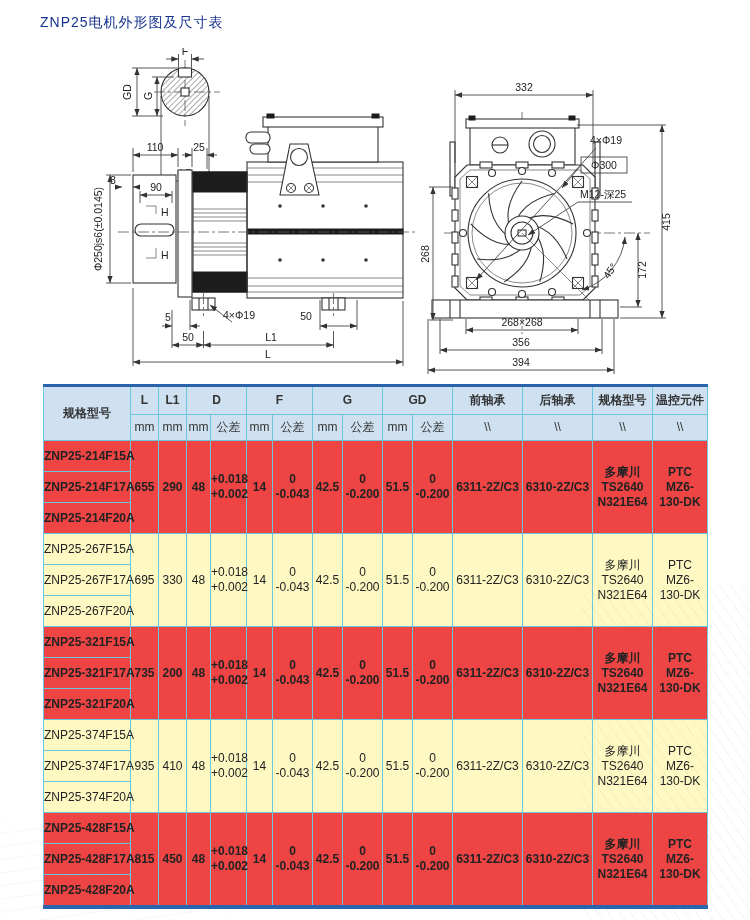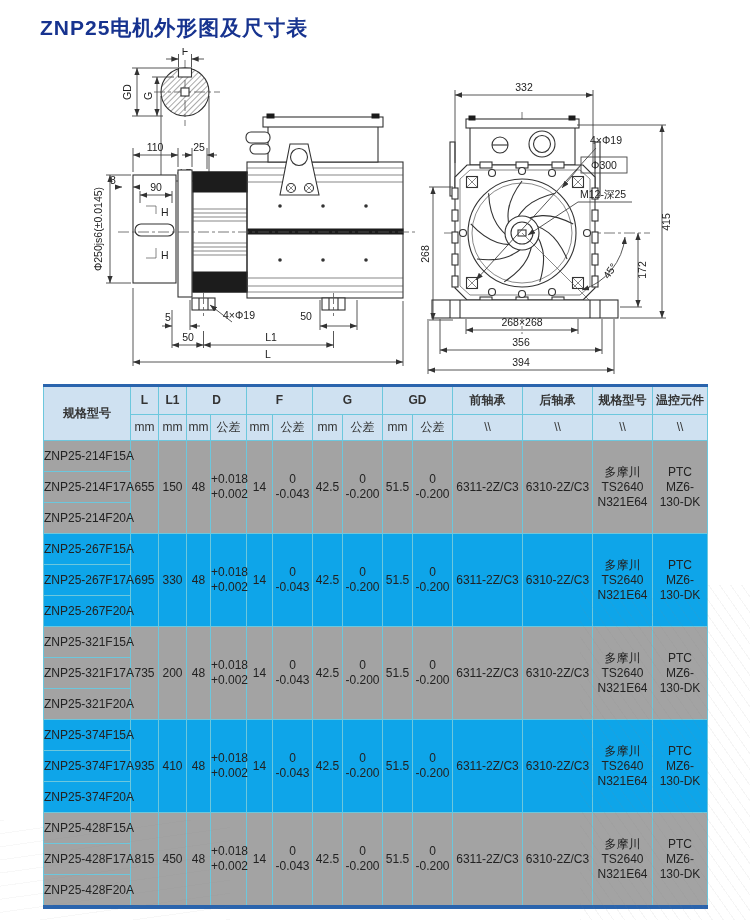--- a/index.html
+++ b/index.html
@@ -1,18 +1,18 @@
 <!DOCTYPE html>
 <html><head>
 <meta charset="utf-8">
 <style>
   html,body{margin:0;padding:0;}
   body{font-family:"Liberation Sans","DejaVu Sans",sans-serif;background:#ffffff;}
   .page{position:relative;width:750px;height:920px;background:#ffffff;overflow:hidden;}
-  .title{position:absolute;left:40px;top:14px;font-size:21px;font-weight:bold;color:#17338f;letter-spacing:1px;}
+  .title{position:absolute;left:40px;top:14px;font-size:14px;font-weight:normal;color:#17338f;letter-spacing:1px;}
   
   .wm-right{position:absolute;right:0;top:585px;width:170px;height:335px;
     background:repeating-linear-gradient(55deg,rgba(130,130,130,0.08) 0 1px,transparent 1px 9px);
     pointer-events:none;z-index:6;}
   .wm-left{position:absolute;left:0;top:820px;width:230px;height:100px;
     background:repeating-linear-gradient(-8deg,rgba(130,130,130,0.06) 0 1px,transparent 1px 13px);
     pointer-events:none;z-index:6;}
   
   svg{position:absolute;}
   svg text{font-family:"Liberation Sans","DejaVu Sans",sans-serif;fill:#222;font-size:10.5px;}
@@ -24,22 +24,22 @@
   .dark{fill:#1c1c1c;stroke:#1c1c1c;}
   
   table.spec{position:absolute;left:43px;top:384px;width:664px;border-collapse:collapse;table-layout:fixed;
     border-top:3px solid #2a64ad;border-bottom:4px solid #2a64ad;font-size:12px;color:#222;background:transparent;}
   table.spec td,table.spec th{border:1px solid #6cc7dd;text-align:center;vertical-align:middle;padding:0;line-height:1.25;}
   table.spec thead th{background:#cfe1f1;font-weight:bold;color:#333;}
   table.spec thead tr.h1 th{height:27px;}
   table.spec thead tr.h2 th{height:25px;font-weight:normal;}
   table.spec tbody td{height:30px;}
   td.model{text-align:left;padding-left:7px;white-space:nowrap;}
-  tbody tr.gA td{background:#a3a3a3;}
-  tbody tr.gB td{background:#0ea5e9;}
+  tbody tr.gA td{background:#ef4444;font-weight:bold;}
+  tbody tr.gB td{background:#fef9c3;}
   .tol span,.ml span{display:block;line-height:1.25;}
 </style>
 </head>
 <body>
 
 <div class="page">
   <div class="title">ZNP25电机外形图及尺寸表</div>
 
   <svg style="left:58px;top:48px;" width="380" height="334" viewBox="0 0 380 334">
     <defs>
@@ -401,21 +401,21 @@
         <th>\\</th>
         <th>\\</th>
         <th>\\</th>
       </tr>
     </thead>
     <tbody>
 
       <tr class="gA">
         <td class="model">ZNP25-214F15A</td>
         <td rowspan="3">655</td>
-        <td rowspan="3">150</td>
+        <td rowspan="3">290</td>
         <td rowspan="3">48</td>
         <td rowspan="3" class="tol">
             <span>+0.018</span>
             <span>+0.002</span>
           </td>
         <td rowspan="3">14</td>
         <td rowspan="3" class="tol">
             <span>0</span>
             <span>-0.043</span>
           </td>

